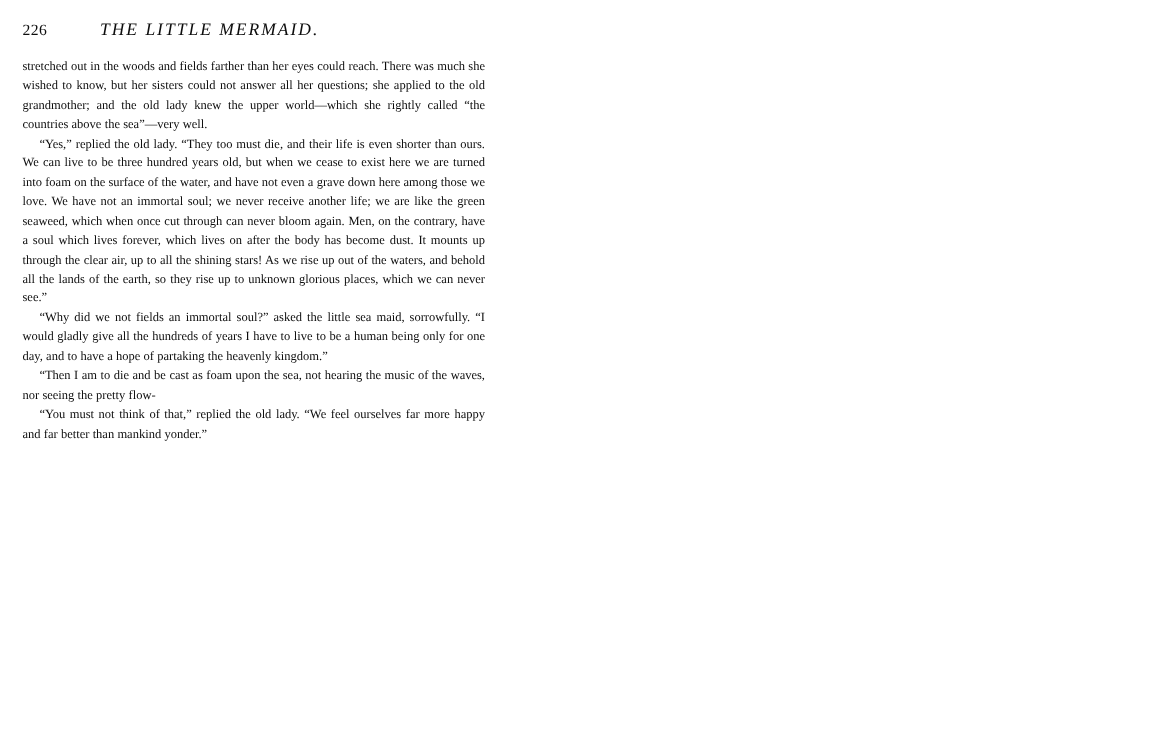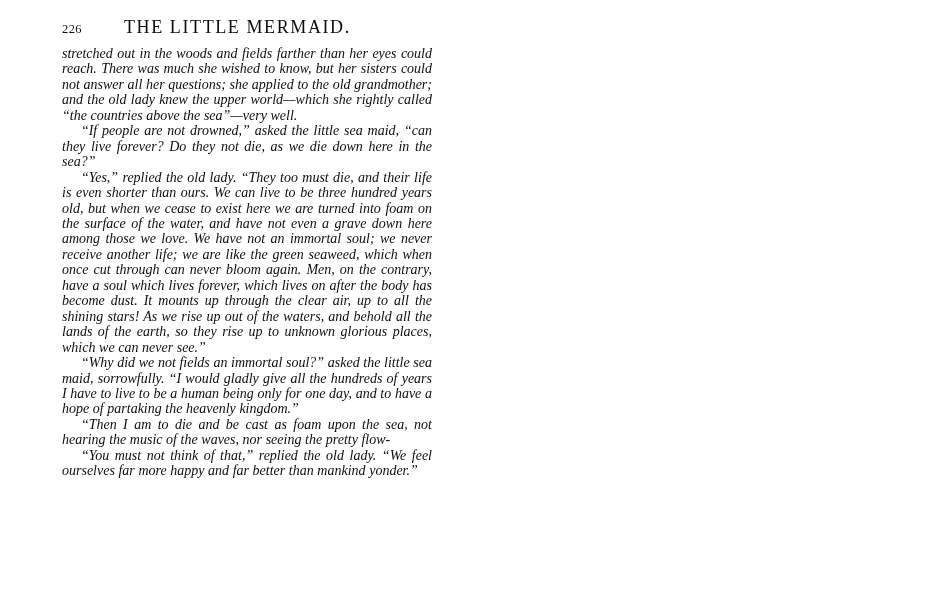--- a/index.html
+++ b/index.html
@@ -42,73 +42,71 @@
     align-items: baseline;
   }
   .page-left .running-head  { left: 18px;  width: 370px; }
 
   .folio {
     font-size: 12.5px;
     letter-spacing: 0.4px;
     white-space: nowrap;
   }
   .head-title {
-    font-size: 18px;
+    font-size: 14px;
     letter-spacing: 1.6px;
     white-space: nowrap;
+    font-style: italic;
   }
 
   
   .page-left .folio     { margin-right: 42px; }
   .page-left .head-title{ }
 
   
   .column {
     position: absolute;
     top: 46px;
     width: 370px;
-    font-size: 14px;
+    font-size: 10px;
     line-height: 15.45px;
     text-align: justify;
     text-justify: inter-word;
     -webkit-hyphens: none;
     hyphens: none;
     word-spacing: 0.1px;
-    font-style: italic;
   }
   .page-left  .column { left: 18px; }
 
   .column p {
     margin: 0;
     text-indent: 1.35em;
   }
   .column p.no-indent { text-indent: 0; }
 
   
   .column, .running-head {
     -webkit-font-smoothing: antialiased;
     text-rendering: optimizeLegibility;
-    margin-left: 44px;
   }
 </style>
 </head>
 <body>
 
 <div class="spread">
 
   <div class="page page-left">
 
     <div class="running-head">
       <span class="folio">226</span>
       <span class="head-title">THE LITTLE MERMAID.</span>
     </div>
 
     <div class="column">
         <p class="no-indent">stretched out in the woods and fields farther than her eyes could reach.  There was much she wished to know, but her sisters could not answer all her questions; she applied to the old grandmother; and the old lady knew the upper world—which she rightly called “the countries above the sea”—very well.</p>
-        <p>“If people are not drowned,” asked the little sea maid, “can they live forever?  Do they not die, as we die down here in the sea?”</p>
         <p>“Yes,” replied the old lady.  “They too must die, and their life is even shorter than ours.  We can live to be three hundred years old, but when we cease to exist here we are turned into foam on the surface of the water, and have not even a grave down here among those we love.  We have not an immortal soul; we never receive another life; we are like the green seaweed, which when once cut through can never bloom again.  Men, on the contrary, have a soul which lives forever, which lives on after the body has become dust.  It mounts up through the clear air, up to all the shining stars!  As we rise up out of the waters, and behold all the lands of the earth, so they rise up to unknown glorious places, which we can never see.”</p>
         <p>“Why did we not fields an immortal soul?” asked the little sea maid, sorrowfully.  “I would gladly give all the hundreds of years I have to live to be a human being only for one day, and to have a hope of partaking the heavenly kingdom.”</p>
         <p>“Then I am to die and be cast as foam upon the sea, not hearing the music of the waves, nor seeing the pretty flow-</p>
         <p>“You must not think of that,” replied the old lady. “We feel ourselves far more happy and far better than mankind yonder.”</p>
       </div>
   </div>
 
   <div class="page page-right">
 
     

